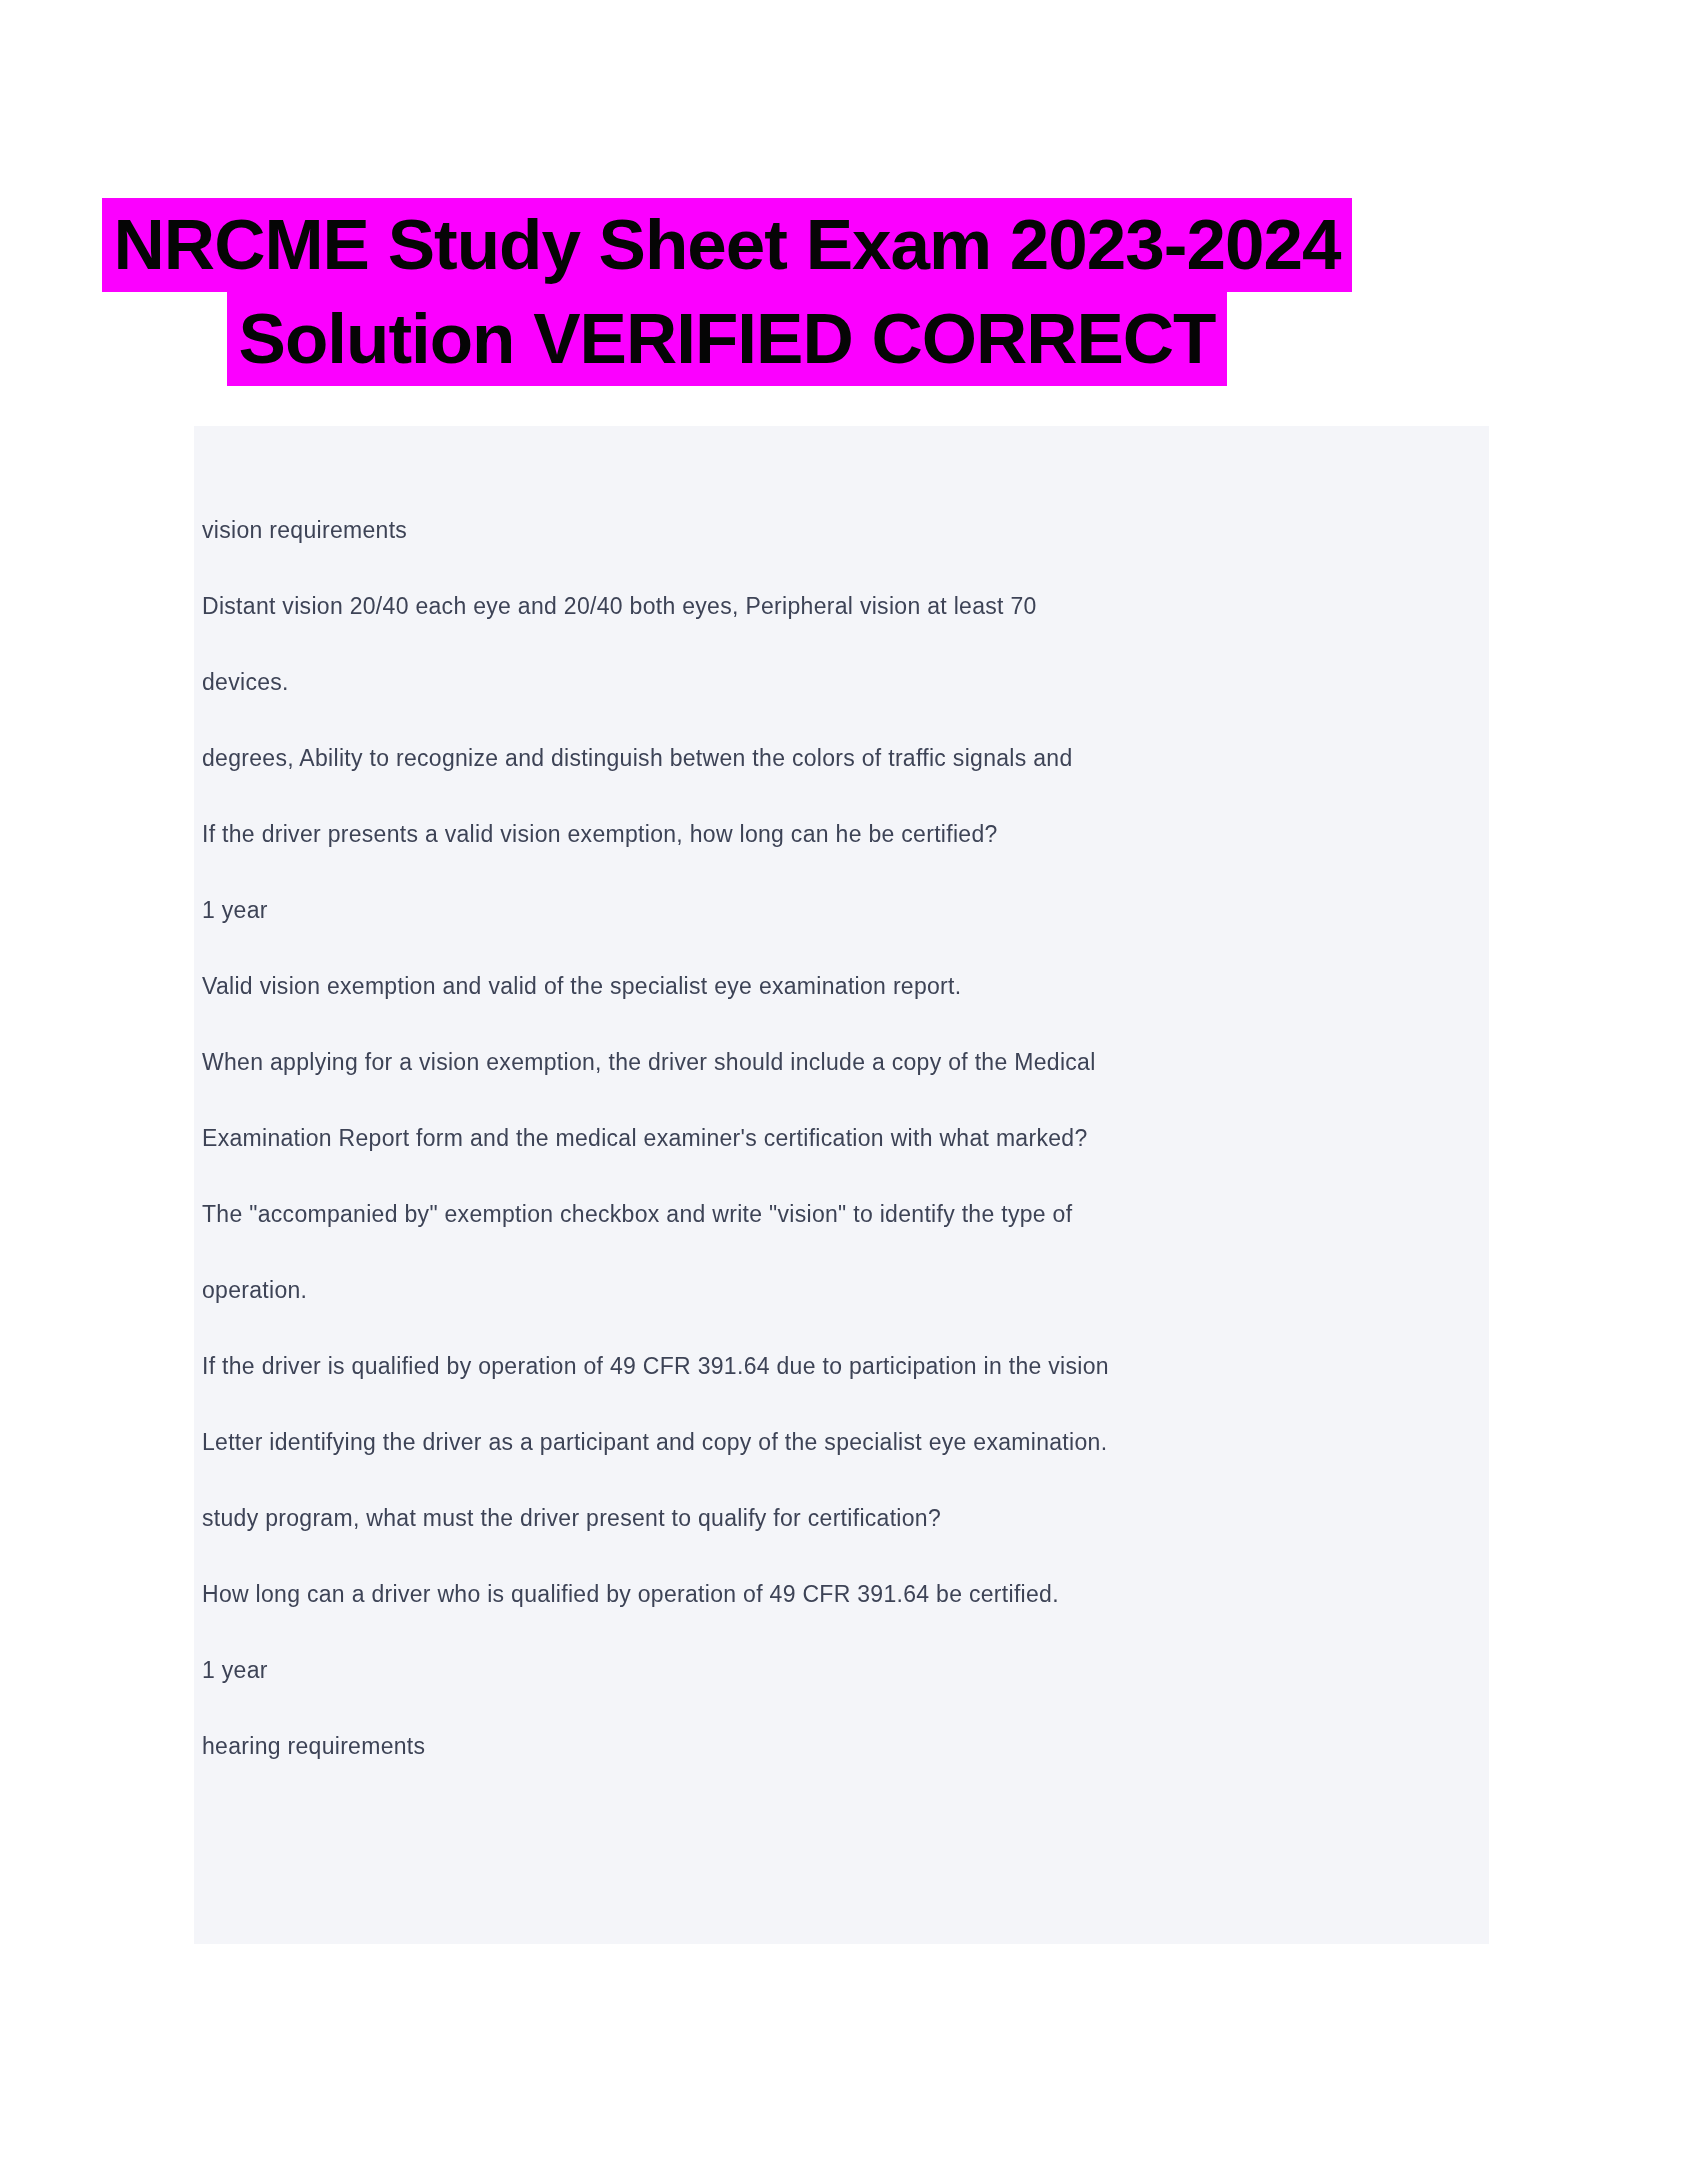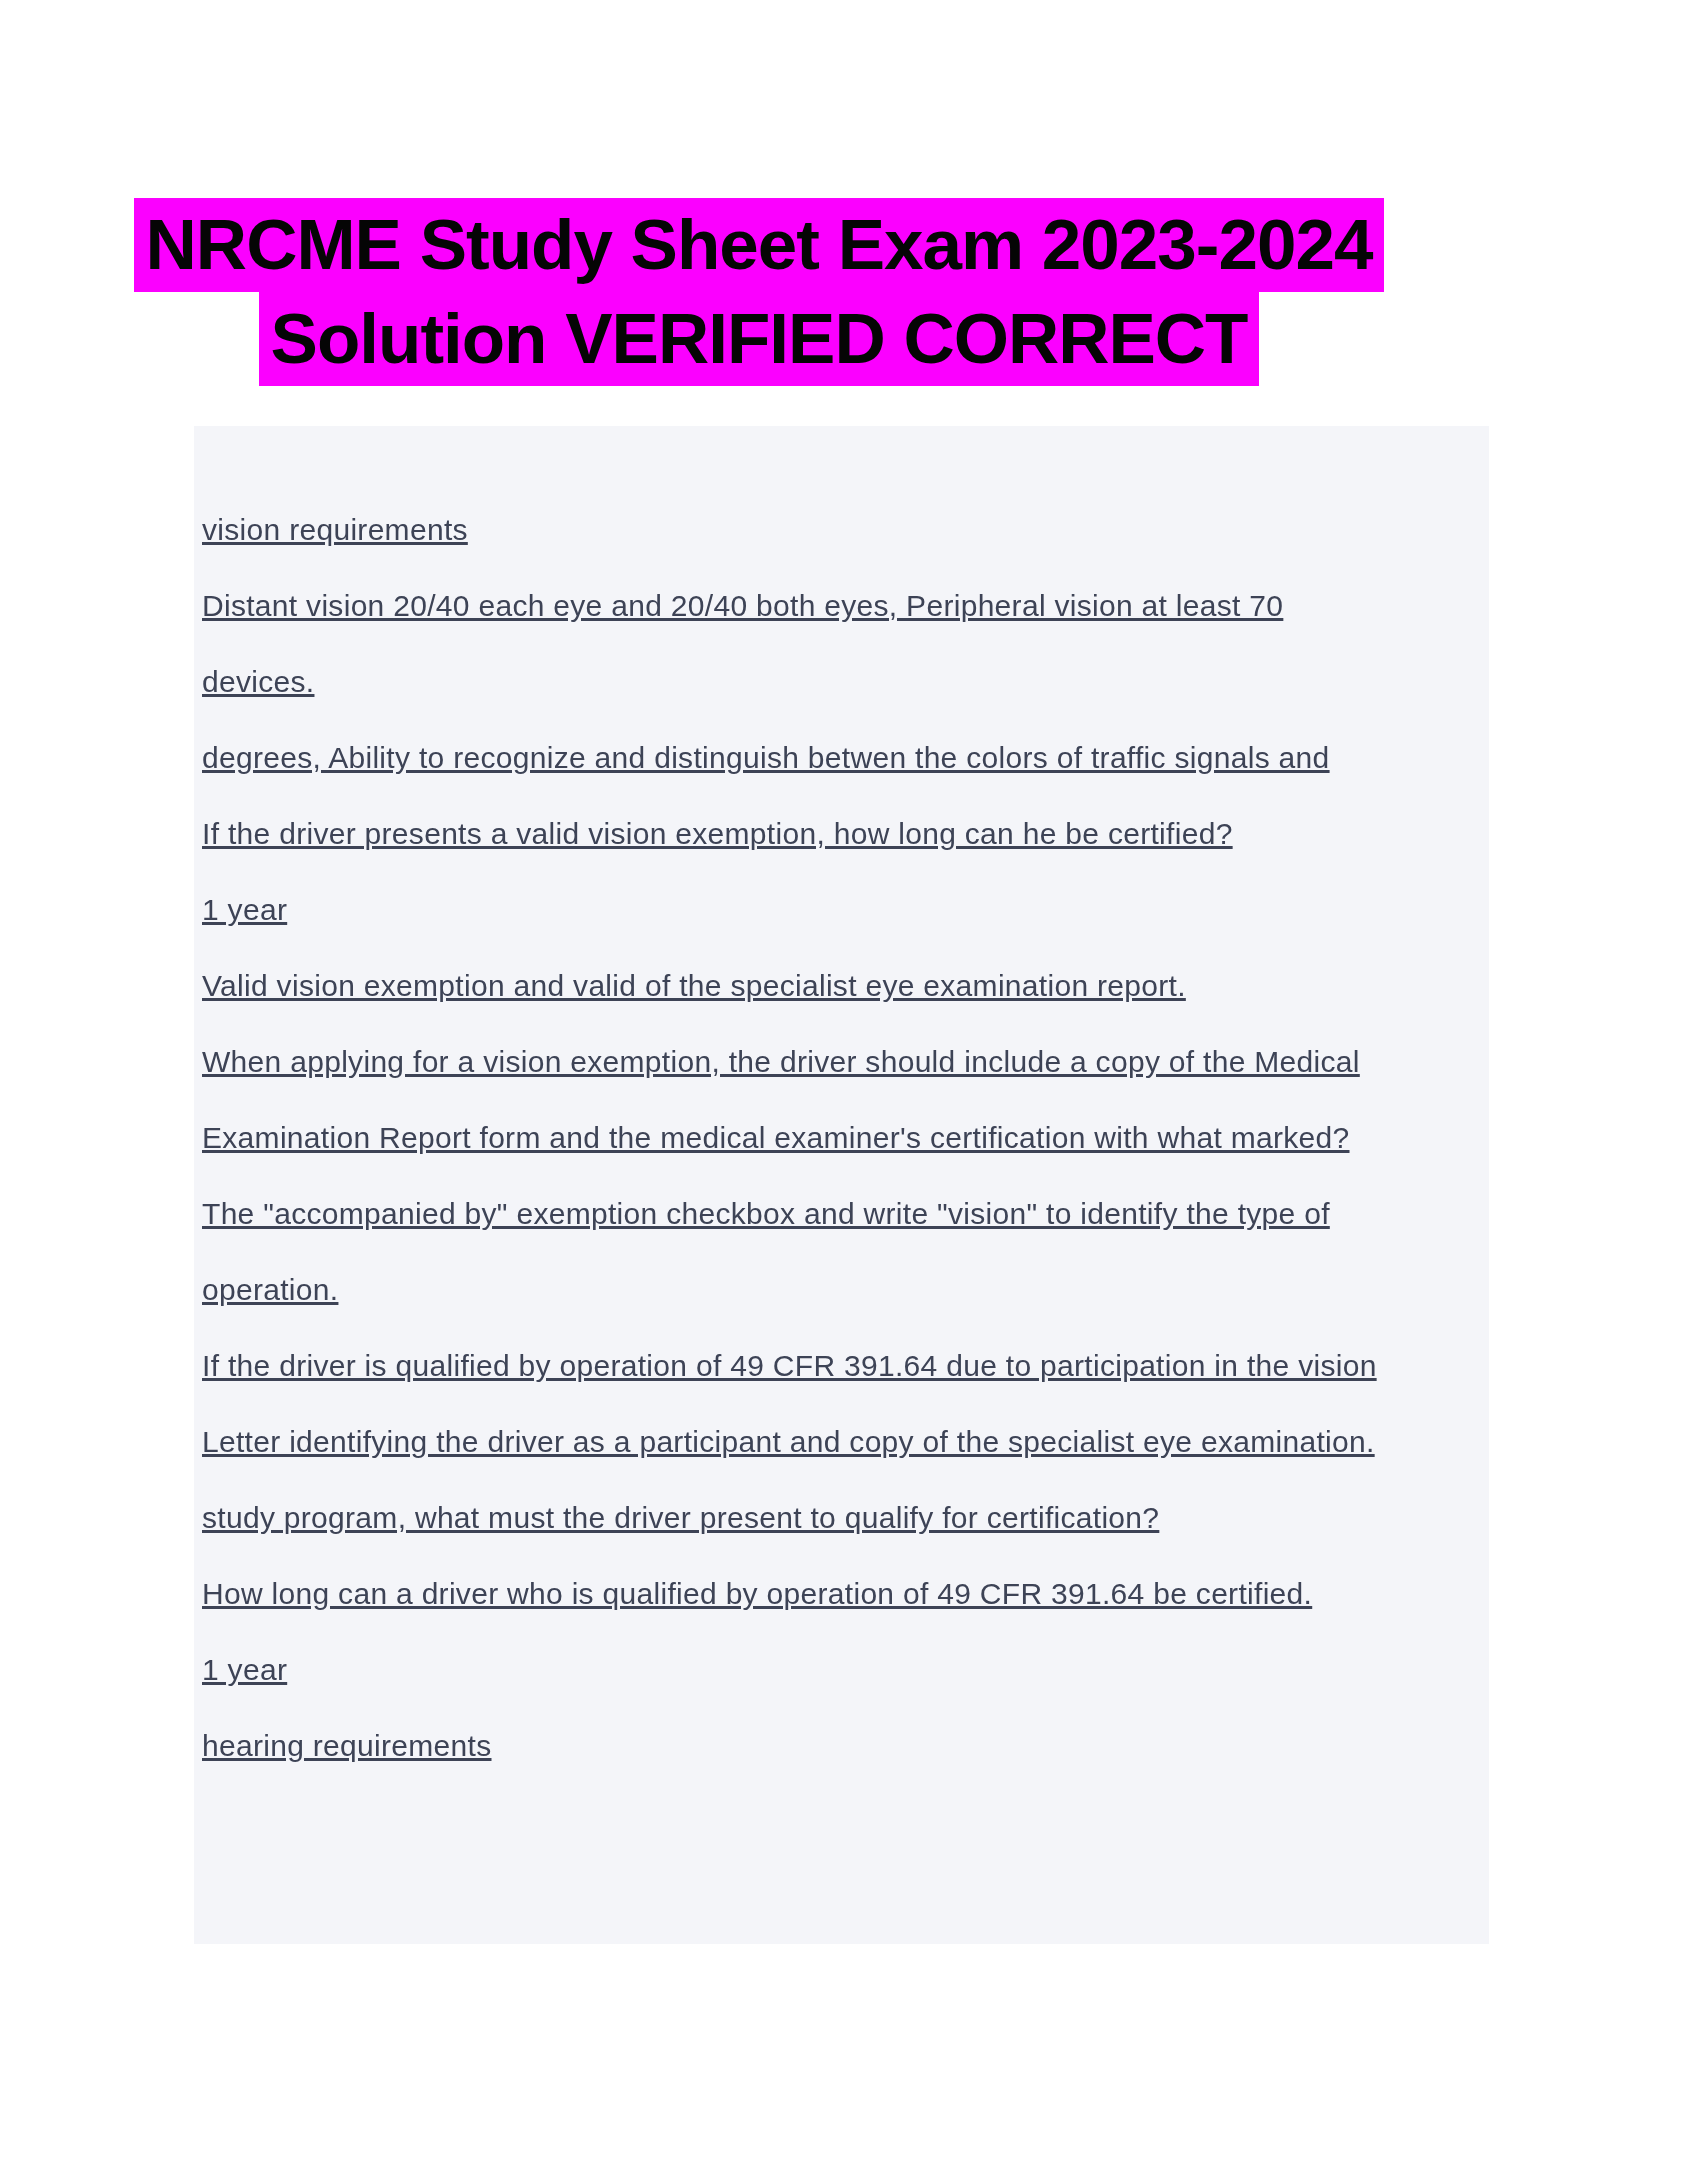--- a/index.html
+++ b/index.html
@@ -13,21 +13,20 @@
     position: relative;
     font-family: "Liberation Sans", sans-serif;
     overflow: hidden;
   }
   .title-block {
     position: absolute;
     top: 198px;
     left: 0;
     width: 1454px;
     text-align: center;
-    padding-left: 32px;
   }
   .title-line {
     display: block;
     margin: 0;
   }
   .title-text {
     display: inline-block;
     background: var(--highlight, #fb00ff);
     color: var(--title-color, #050505);
     font-weight: 700;
@@ -43,26 +42,25 @@
     top: 426px;
     width: 1295px;
     height: 1518px;
     background: var(--box-bg, #f4f5f9);
     box-sizing: border-box;
     padding: 66px 10px 0 8px;
   }
   .text-line {
     height: 76px;
     line-height: 76px;
-    font-size: 30px;
+    font-size: 23px;
     letter-spacing: 0.3px;
     color: var(--body-color, #3d4356);
     white-space: nowrap;
     overflow: visible;
-    text-decoration: underline;
   }
 </style>
 </head>
 <body>
 
 <header class="title-block">
   <span class="title-line"><span class="title-text">NRCME Study Sheet Exam 2023-2024</span></span>
   <span class="title-line"><span class="title-text">Solution VERIFIED CORRECT</span></span>
 </header>
 

